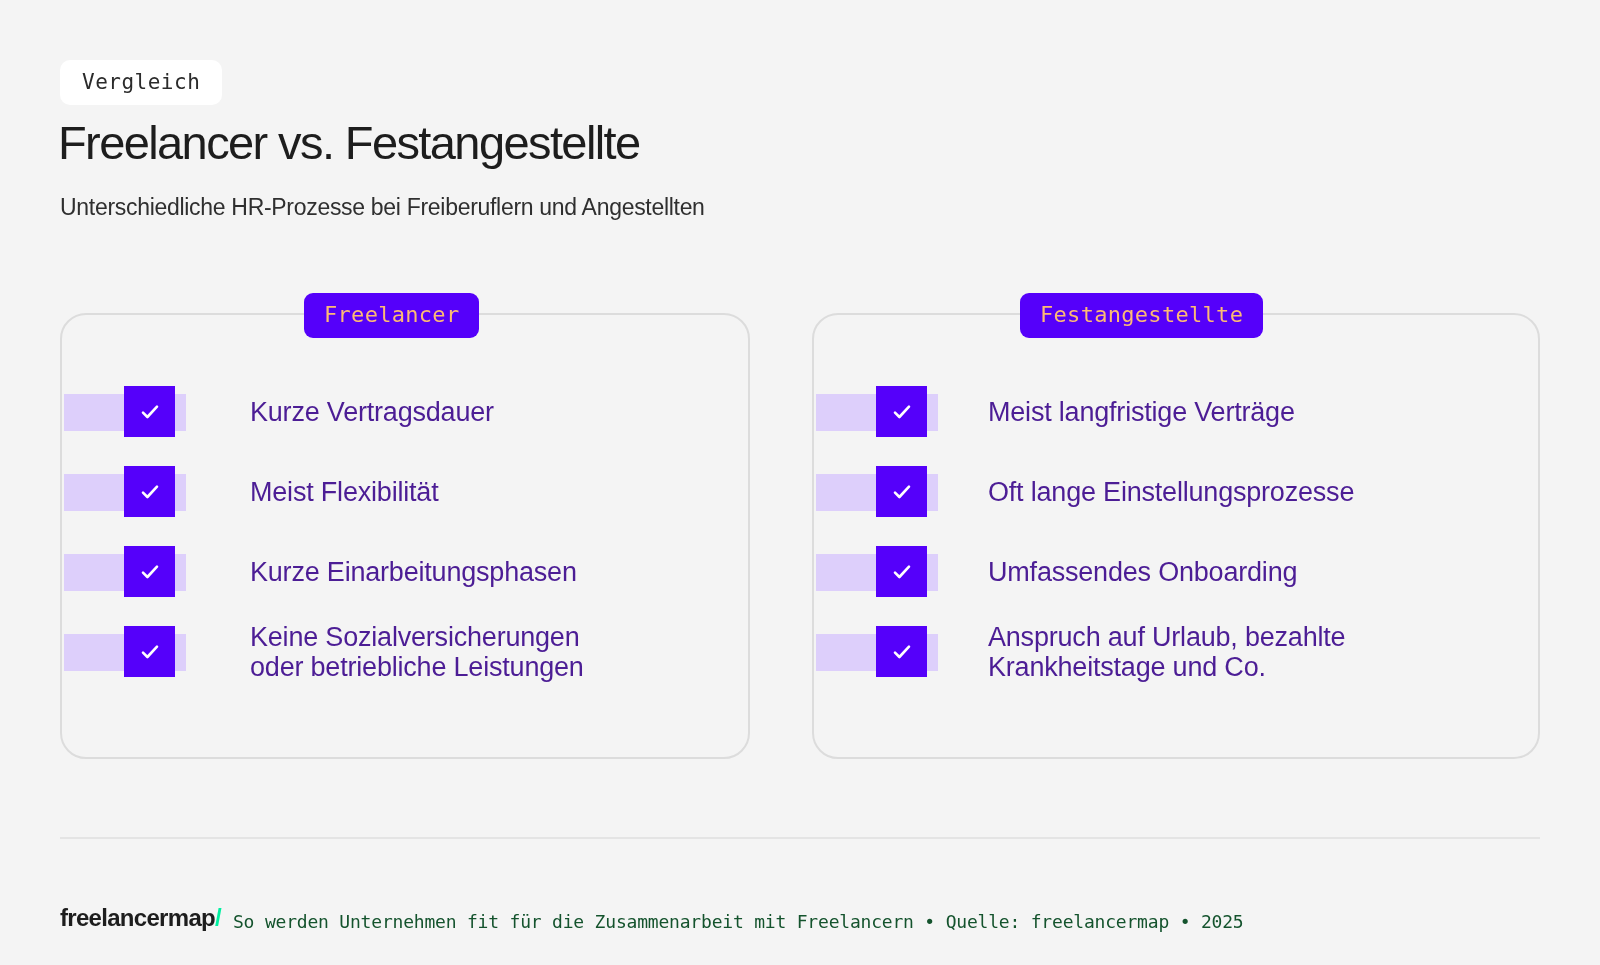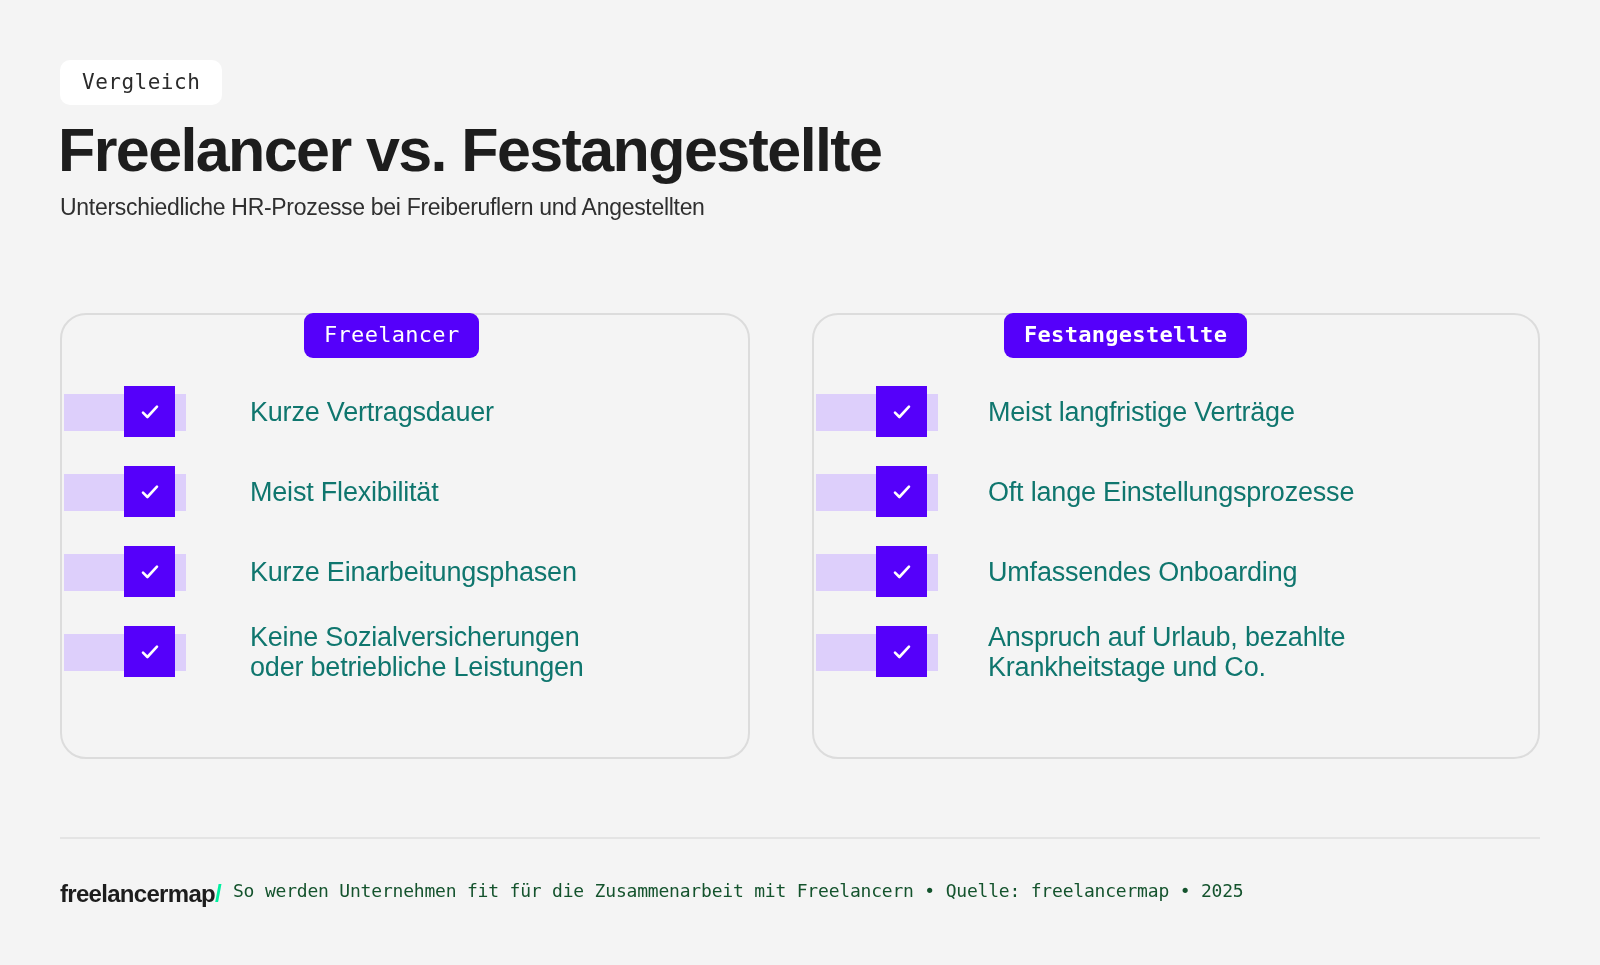--- a/index.html
+++ b/index.html
@@ -33,22 +33,22 @@
     font-size: 21px;
     letter-spacing: 0.5px;
     color: #2b2b2b;
     line-height: 1;
   }
 
   .page-title {
     position: absolute;
     left: 58px;
     top: 118px;
-    font-size: 61px;
-    font-weight: bold;
+    font-size: 47px;
+    font-weight: normal;
     color: #1d1d1d;
     letter-spacing: -1.6px;
     line-height: 1.05;
     white-space: nowrap;
   }
 
   .page-subtitle {
     position: absolute;
     left: 60px;
     top: 194px;
@@ -70,32 +70,31 @@
     box-sizing: border-box;
     background: transparent;
   }
   .card-left  { left: 60px;  width: 690px; }
   .card-right { left: 812px; width: 728px; }
 
   .card-badge {
     position: absolute;
     top: -22px;
     background: #5500fa;
-    color: #ffffff;
+    color: #fdba74;
     border-radius: 9px;
     padding: 11px 20px 12px 20px;
     font-family: "DejaVu Sans Mono", monospace;
     font-size: 22px;
     letter-spacing: 0.3px;
     line-height: 1;
     white-space: nowrap;
-    margin-top: 20px;
   }
   .card-left  .card-badge { left: 242px; }
-  .card-right .card-badge { left: 190px; font-weight: bold; }
+  .card-right .card-badge { left: 206px; }
 
   .items {
     position: absolute;
     left: 0;
     top: 0;
     width: 100%;
     height: 100%;
   }
 
   .item {
@@ -128,43 +127,43 @@
   }
   .item-check svg { display: block; }
 
   .item-label {
     position: absolute;
     left: 188px;
     top: 0;
     transform: translateY(-50%);
     font-size: 27px;
     font-weight: 300;
-    color: #0f766e;
+    color: #4c1d95;
     line-height: 1.12;
     letter-spacing: -0.2px;
     white-space: pre-line;
   }
   .card-right .item-label { left: 174px; }
 
   
   .footer-divider {
     position: absolute;
     left: 60px;
     top: 837px;
     width: 1480px;
     height: 2px;
     background: #e4e4e4;
   }
 
   .footer {
     position: absolute;
     left: 60px;
-    top: 880px;
+    top: 904px;
     display: flex;
-    align-items: flex-start;
+    align-items: flex-end;
     white-space: nowrap;
   }
   .footer-logo {
     font-size: 24px;
     font-weight: bold;
     color: #1d1d1d;
     letter-spacing: -0.7px;
   }
   .footer-logo-slash {
     color: #00f0a0;

